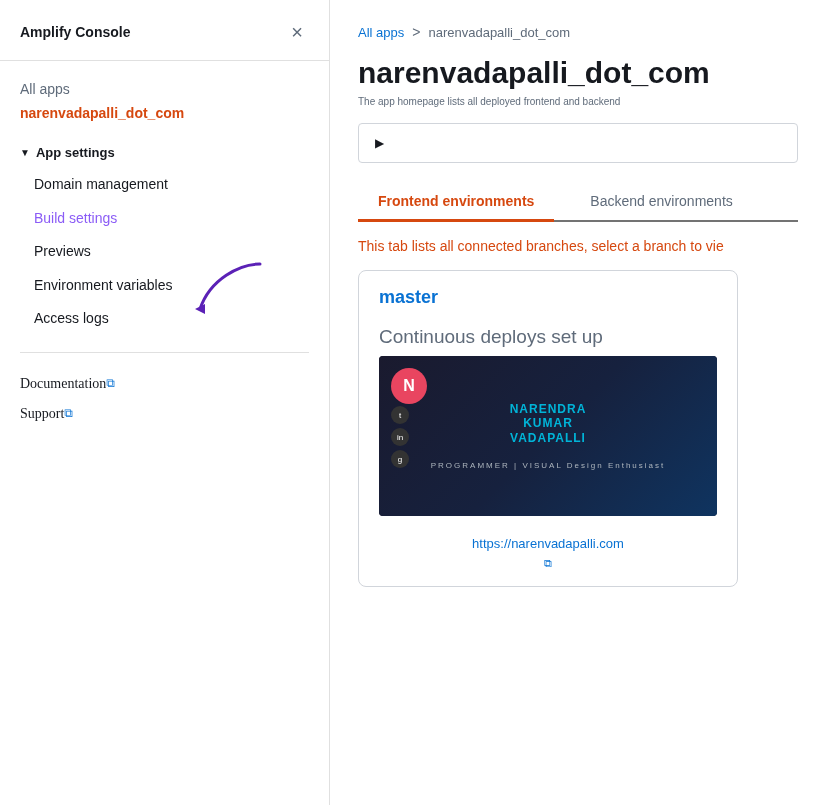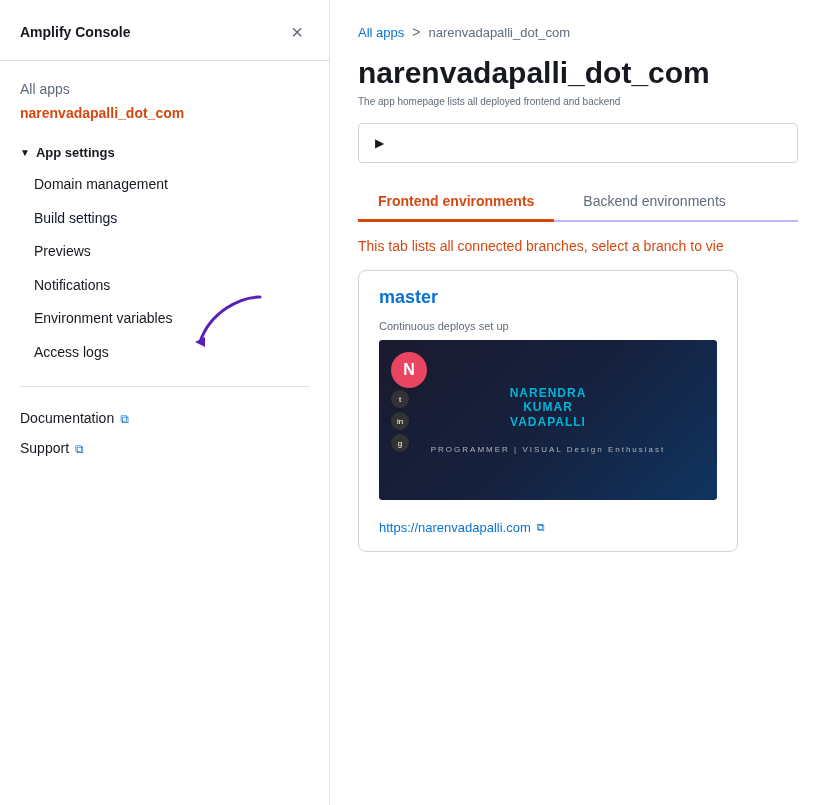--- a/index.html
+++ b/index.html
@@ -75,38 +75,38 @@
       color: #16191f;
     }
     .sidebar-nav-item {
       font-size: 14px;
       color: #16191f;
       padding: 7px 0 7px 14px;
       cursor: pointer;
       line-height: 1.4;
     }
     .sidebar-nav-item.active {
-      color: #0f172a;
+      color: #8b5cf6;
     }
     .sidebar-divider {
       border: none;
       border-top: 1px solid #e0e0e0;
       margin: 16px 20px;
     }
     .sidebar-footer {
       padding: 0 20px;
     }
     .sidebar-footer-item {
       font-size: 14px;
       color: #16191f;
       padding: 7px 0;
       cursor: pointer;
       display: flex;
-      align-items: flex-end;
-      gap: 6px;
+      align-items: center;
+      font-family: Liberation Serif, serif;
     }
     .external-icon {
       font-size: 12px;
       color: #0972d3;
     }
 
     
     .arrow-container {
       position: relative;
     }
@@ -174,23 +174,23 @@
       background: #fff;
     }
     .learn-box-arrow {
       color: #16191f;
       font-size: 12px;
     }
 
     
     .tabs {
       display: flex;
-      border-bottom: 2px solid #c4b5fd;
+      border-bottom: 2px solid #737373;
       margin-bottom: 16px;
-      gap: 9px;
+      gap: 16px;
     }
     .tab {
       padding: 10px 20px;
       font-size: 14px;
       font-weight: 500;
       cursor: pointer;
       border-bottom: 3px solid transparent;
       margin-bottom: -2px;
       color: #5f6b7a;
     }
@@ -217,23 +217,23 @@
     .branch-card-header {
       padding: 16px 20px 8px 20px;
     }
     .branch-name {
       font-size: 18px;
       font-weight: 700;
       color: #0972d3;
       cursor: pointer;
     }
     .branch-status {
-      font-size: 11px;
-      color: #5f6b7a;
-      margin-top: 12px;
+      font-size: 19px;
+      color: #5f6b7a;
+      margin-top: 18px;
     }
     .branch-preview {
       background: #1a1a2e;
       margin: 0 20px 12px 20px;
       border-radius: 4px;
       overflow: hidden;
     }
     .preview-img {
       width: 100%;
       height: 160px;
@@ -295,20 +295,21 @@
     }
     .branch-link {
       display: flex;
       align-items: center;
       gap: 6px;
       padding: 8px 20px 16px 20px;
       font-size: 13px;
       color: #0972d3;
       cursor: pointer;
       text-decoration: none;
+      flex-direction: column;
     }
     .link-icon {
       font-size: 11px;
     }
   </style>
 </head>
 <body>
 
 <aside class="sidebar">
   <div class="sidebar-header">
@@ -322,21 +323,20 @@
 
     <div class="sidebar-section-header">
       <span class="triangle">▼</span>
       <span>App settings</span>
     </div>
 
     <nav>
       <div class="sidebar-nav-item">Domain management</div>
       <div class="sidebar-nav-item active">Build settings</div>
       <div class="sidebar-nav-item">Previews</div>
-      <div class="sidebar-nav-item">Notifications</div>
       <div class="arrow-container">
         <div class="sidebar-nav-item">Environment variables</div>
         <svg class="arrow-svg" width="80" height="60" viewBox="0 0 80 60">
           <path d="M70 5 C50 5, 20 20, 10 50" stroke="#5b21b6" stroke-width="3" fill="none" stroke-linecap="round"></path>
           <polygon points="5,50 15,45 15,55" fill="#5b21b6"></polygon>
         </svg>
       </div>
       <div class="sidebar-nav-item">Access logs</div>
     </nav>
   </div>

